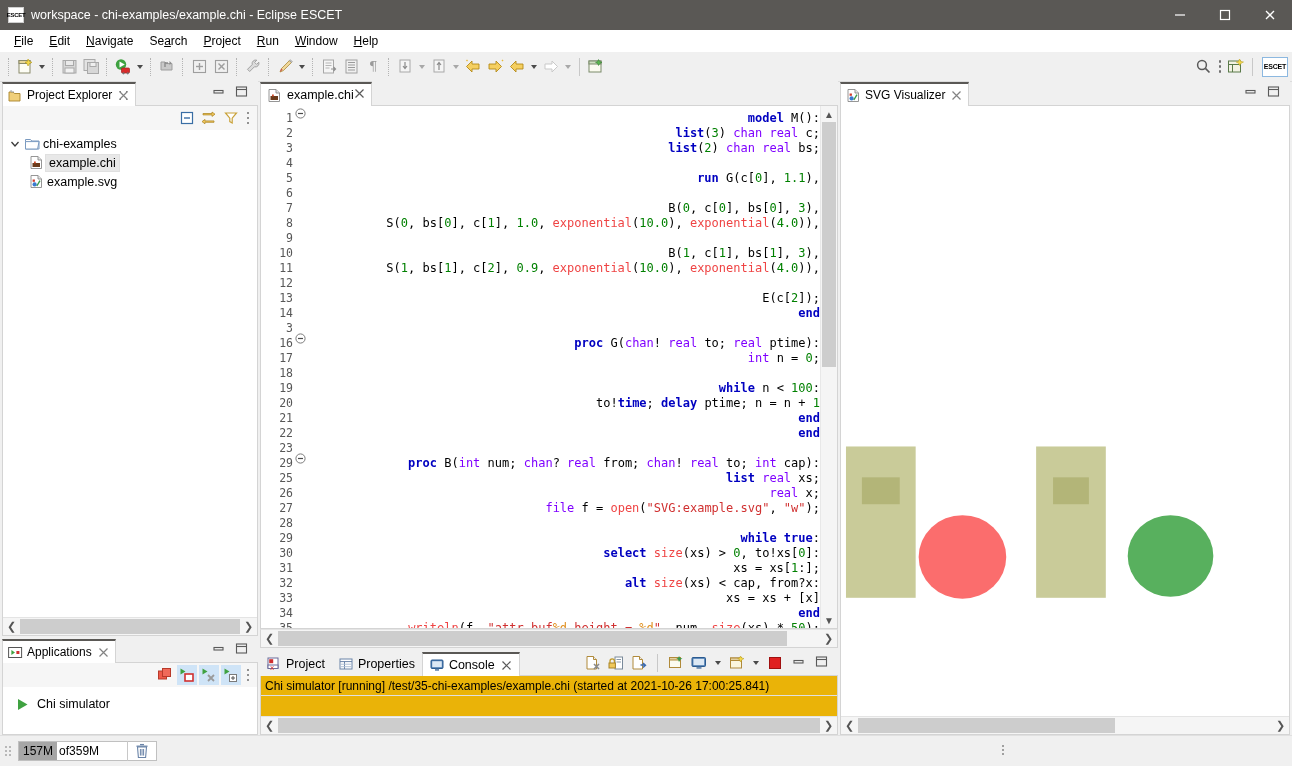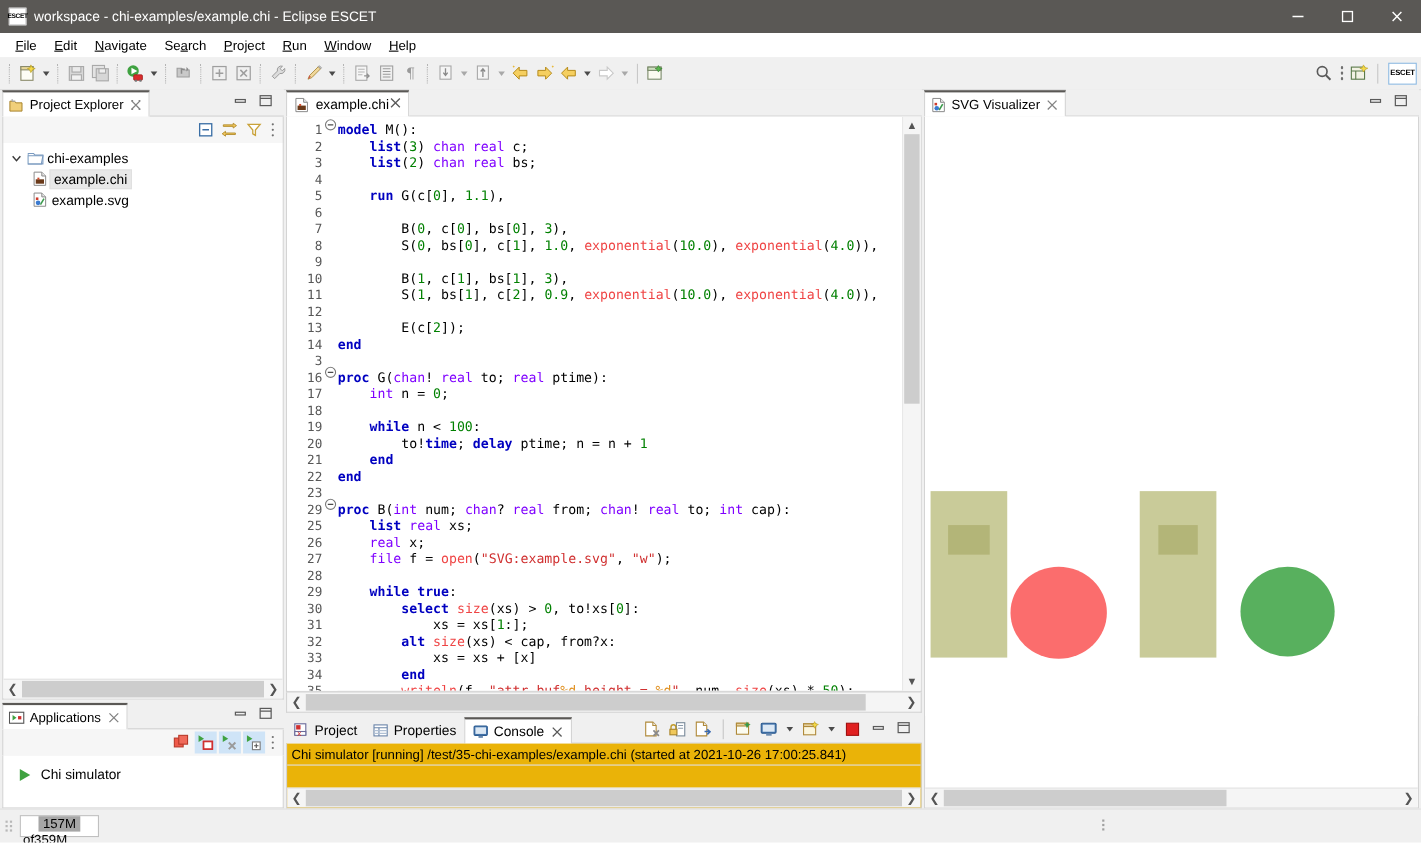--- a/index.html
+++ b/index.html
@@ -313,21 +313,21 @@
   .code {
     flex: 1 1 auto;
     font-family: "DejaVu Sans Mono", monospace;
     font-size: 12px;
     padding-top: 5px;
     white-space: pre;
     overflow: hidden;
     line-height: 15px;
     color: #000000;
   }
-  .cline { height: 15px; line-height: 15px; }   
+  .cline { height: 15px; line-height: 15px; text-align: right; }   
   .kb { color: #0000c0; font-weight: bold; }   
   .ty { color: #7f00ff; }                       
   .fn { color: #ef4444; }                       
   .num{ color: #008000; }                       
   .st { color: #d03030; }                       
   .fmt{ color: #e09020; }                       
 
   .vscroll-outer {
     width: 16px; flex: 0 0 16px;
     background: #f5f5f5;
@@ -403,21 +403,20 @@
     align-content: center; justify-content: center;
   }
   .grip i { background: #b8b8b8; width: 2px; height: 2px; display:block; }
   .heap {
     margin-left: 6px;
     display:flex; align-items: center;
     border: 1px solid #c0c0c0;
     background: #ffffff;
     height: 20px;
     box-sizing: border-box;
-    flex-direction: column;
   }
   .heap-bar {
     height: 18px;
     background: #a6a6a6;
     display:flex; align-items:center;
     padding: 0 4px;
     font-size: 12px;
     color: #000;
   }
   .heap-rest {

